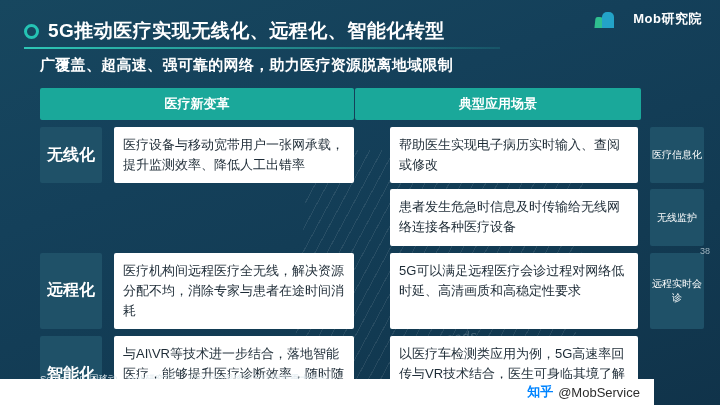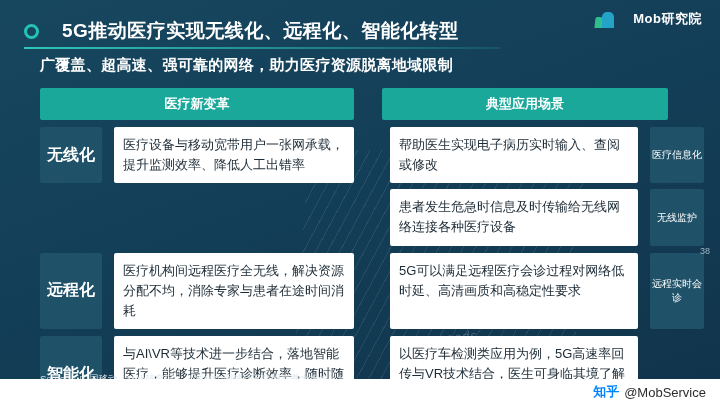--- a/index.html
+++ b/index.html
@@ -24,21 +24,21 @@
       repeating-linear-gradient(115deg, rgba(255,255,255,.55) 0px, rgba(255,255,255,.55) 1px, rgba(255,255,255,0) 1px, rgba(255,255,255,0) 11px);
     transform:skewX(-4deg);
   }
   .streak-text{
     position:absolute;left:430px;top:330px;
     color:rgba(255,255,255,.22);font-size:13px;font-style:italic;
     letter-spacing:1px;transform:rotate(-6deg);
   }
   
   .title-row{
-    position:absolute;left:24px;top:18px;display:flex;align-items:center;gap:23px;
+    position:absolute;left:24px;top:18px;display:flex;align-items:center;gap:9px;
   }
   .title-dot{
     width:15px;height:15px;border-radius:50%;
     border:3px solid #25c3b4;box-sizing:border-box;
     flex:0 0 auto;
   }
   .title-text{
     color:#ffffff;font-size:19px;font-weight:bold;letter-spacing:.5px;
     white-space:nowrap;
   }
@@ -61,21 +61,21 @@
     position:absolute;left:0;bottom:0;width:9px;height:11px;background:#2fbf8f;
     border-radius:2px 5px 0 0;transform:skewX(-6deg);
   }
   .logo-mark .m2{
     position:absolute;left:7px;bottom:0;width:12px;height:16px;background:#23a3c8;
     border-radius:5px 5px 0 0;
   }
   .logo-text{color:#fff;font-size:13px;font-weight:bold;letter-spacing:.5px;}
   
   .tbl{position:absolute;left:40px;top:88px;width:640px;}
-  .head-row{display:flex;gap:28px;}
+  .head-row{display:flex;gap:1px;}
   .head-cell{
     background:#1aa89a;color:#fff;font-size:13px;font-weight:bold;
     text-align:center;padding:7px 0;border-radius:2px;
   }
   .h-left{width:314px;}
   .h-right{width:286px;}
   .body-row{display:flex;gap:12px;margin-top:7px;align-items:stretch;}
   .cat-cell{
     width:62px;flex:0 0 62px;
     background:#1f5168;color:#ffffff;font-size:16px;font-weight:bold;
@@ -97,21 +97,21 @@
   .spacer{width:12px;flex:0 0 12px;}
   .r1{min-height:52px;}
   .r2{min-height:56px;}
   .r3{min-height:62px;}
   .source{
     position:absolute;left:40px;top:373px;
     color:#dfe9ee;font-size:9.5px;
   }
   
   .footer{
-    position:absolute;left:0;bottom:0;width:720px;height:26px;
+    position:absolute;left:0;bottom:0;width:654px;height:26px;
     background:#ffffff;display:flex;align-items:center;justify-content:flex-end;
   }
   .footer-text{
     color:#2d2d2d;font-size:13px;margin-right:14px;font-weight:500;
     display:flex;align-items:center;gap:5px;
   }
   .zhihu-logo{color:#0084ff;font-weight:bold;font-size:13px;}
   .page-num{
     position:absolute;right:10px;top:246px;color:#9fb4bf;font-size:9px;
   }

